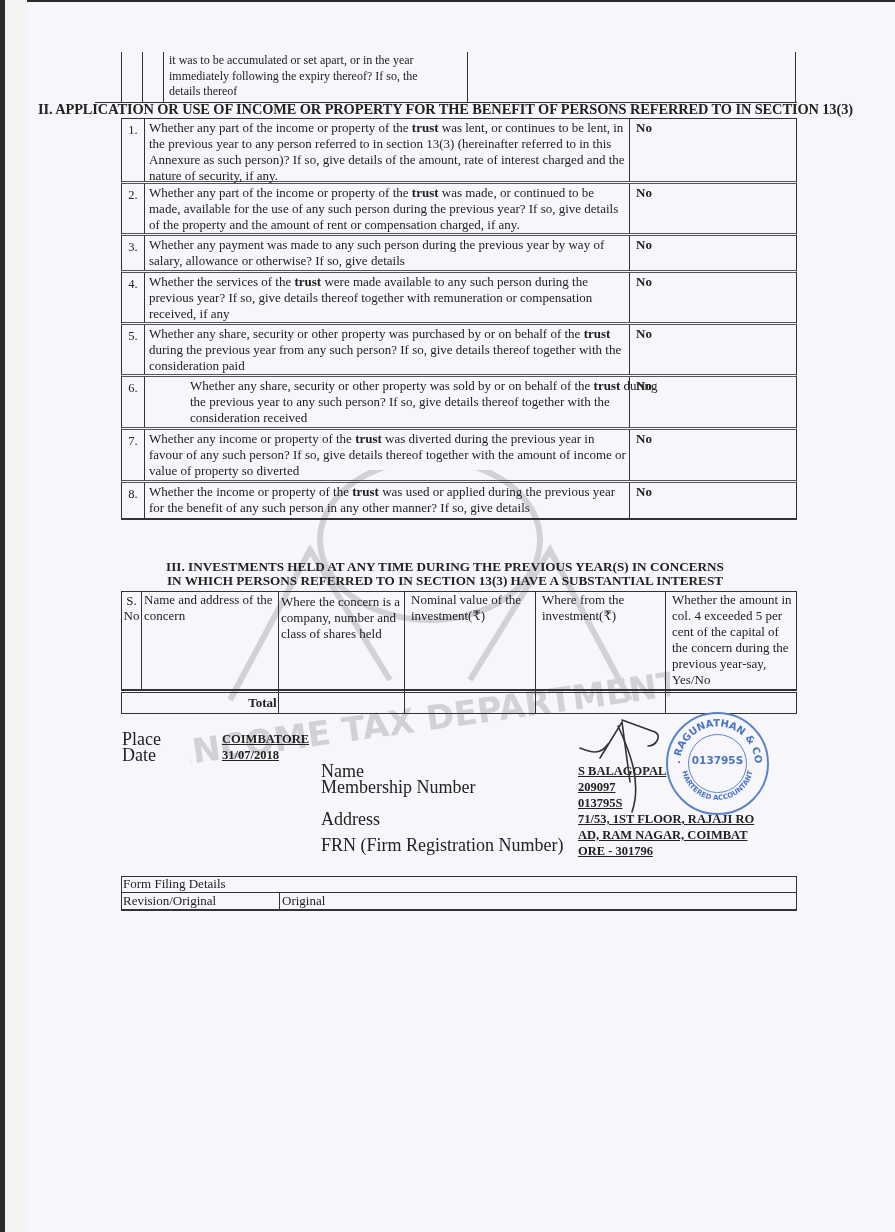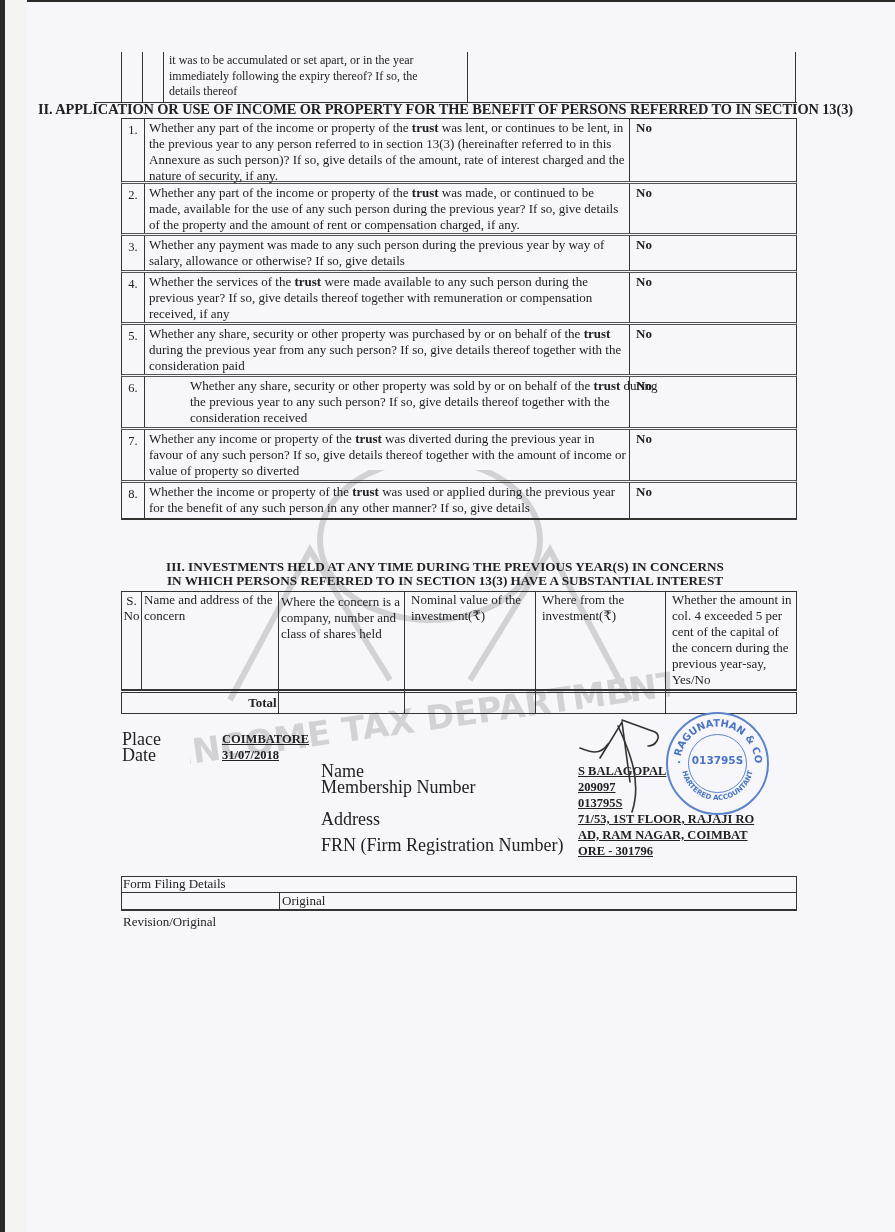--- a/index.html
+++ b/index.html
@@ -204,15 +204,15 @@
   </svg>
   <div class="inner"></div>
   <div class="code">013795S</div>
 </div>
 
 <div class="abs" style="left:121px;top:876px;width:676px;height:35px;font-family:Liberation Serif, serif;">
   <div class="abs" style="left:0;top:0;width:676px;height:35px;border:1px solid #333;border-bottom:2px solid #333;"></div>
   <div class="abs" style="left:0;top:16px;width:676px;height:1px;background:#333;"></div>
   <div class="abs" style="left:158px;top:16px;width:1px;height:19px;background:#333;"></div>
   <div class="abs txt" style="left:2px;top:0;">Form Filing Details</div>
-  <div class="abs txt" style="left:2px;top:17px;margin-top:21px;">Revision/Original</div>
+  <div class="abs txt" style="left:2px;top:17px;">Revision/Original</div>
   <div class="abs txt" style="left:161px;top:17px;">Original</div>
 </div>
 
 </body></html>

